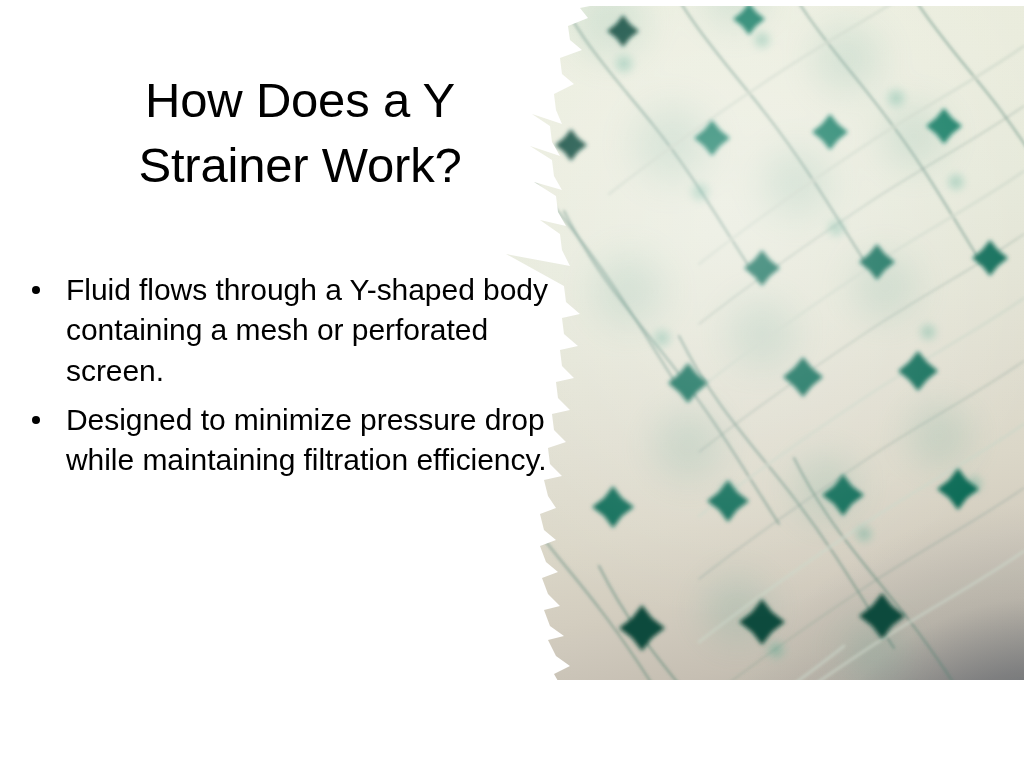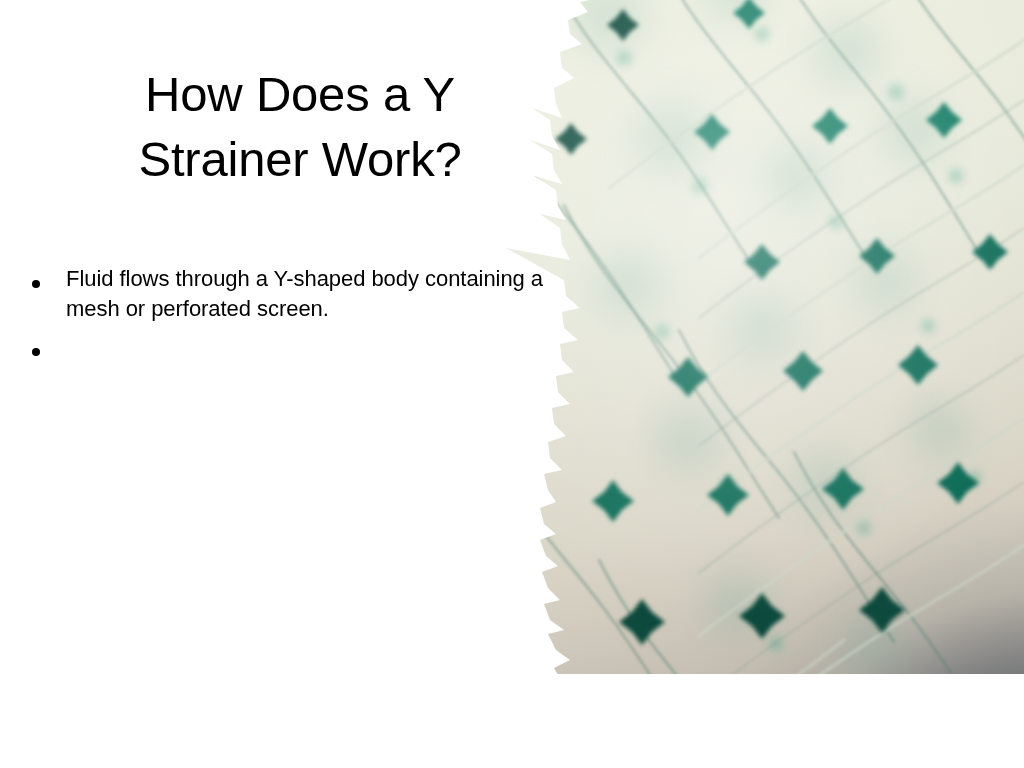--- a/index.html
+++ b/index.html
@@ -12,20 +12,21 @@
     height: 768px;
     overflow: hidden;
     font-family: "Liberation Sans", sans-serif;
   }
   .slide {
     position: relative;
     width: 1024px;
     height: 674px;
     background: #ffffff;
     overflow: hidden;
+    margin-top: 6px;
   }
 
   
   .photo-wrap {
     position: absolute;
     top: 0;
     right: 0;
     width: 520px;
     height: 768px;
     overflow: hidden;
@@ -108,21 +109,21 @@
     position: absolute;
     left: 20px;
     top: 264px;
     width: 570px;
     z-index: 5;
   }
   .bullet {
     position: relative;
     padding-left: 46px;
     margin-bottom: 9px;
-    font-size: 22px;
+    font-size: 30px;
     line-height: 1.345;
     color: #000000;
     letter-spacing: -0.05px;
   }
   .bullet .dot {
     position: absolute;
     left: 12px;
     top: 16px;
     width: 8px;
     height: 8px;
@@ -290,16 +291,17 @@
     <div>Strainer Work?</div>
   </div>
 
   <div class="bullets">
     <div class="bullet">
       <span class="dot"></span>
       <span>Fluid flows through a Y-shaped body containing a mesh or perforated screen.</span>
     </div>
     <div class="bullet">
       <span class="dot"></span>
+      <span>Designed to minimize pressure drop while maintaining filtration efficiency.</span>
     </div>
   </div>
 
 </div>
 
 </body></html>

